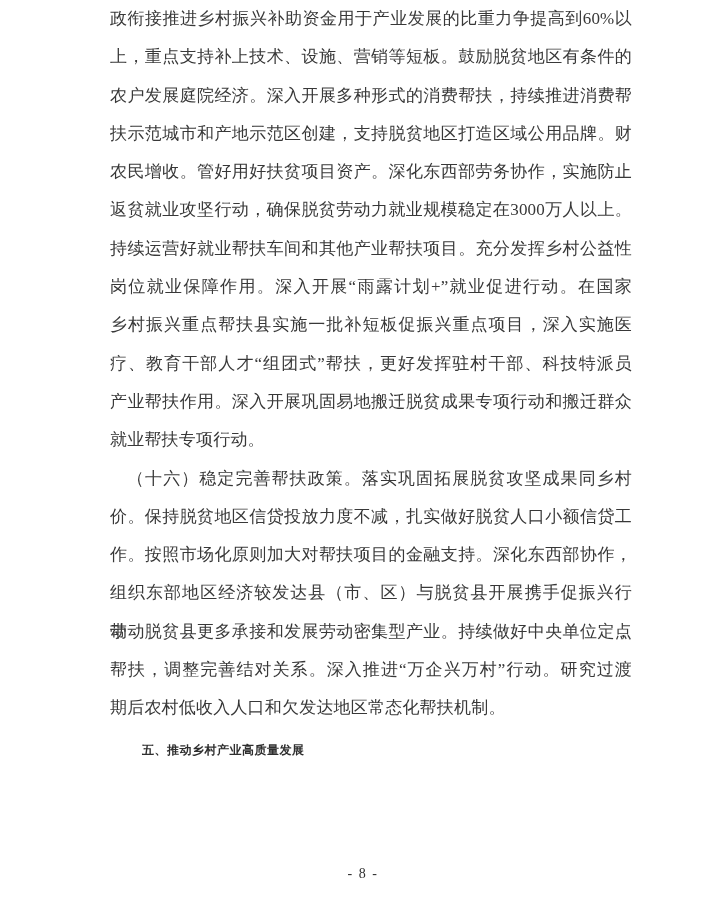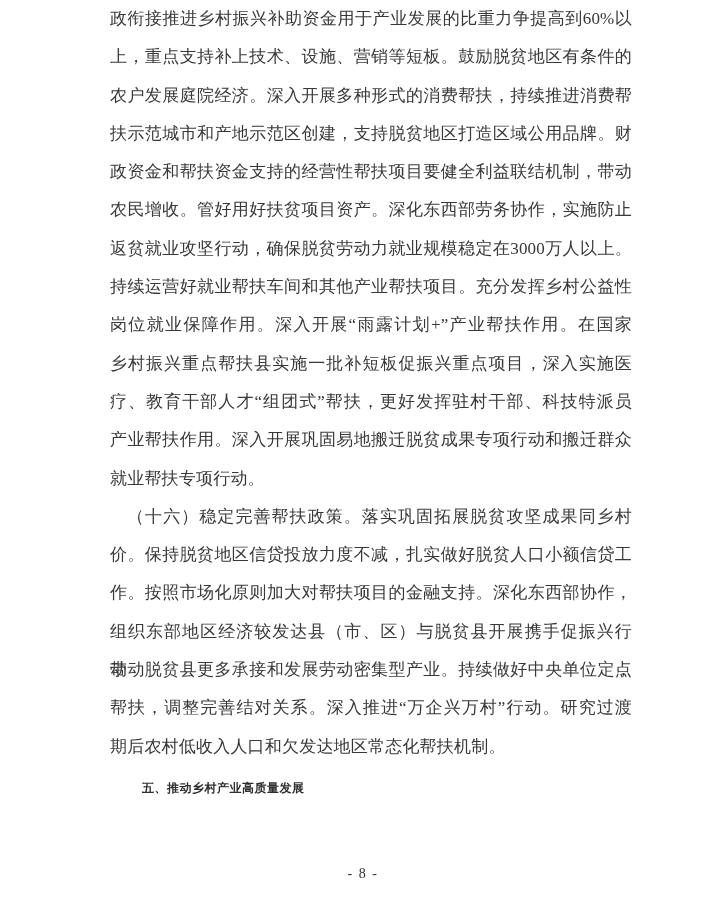--- a/index.html
+++ b/index.html
@@ -49,25 +49,24 @@
 </head>
 <body>
 
 <div class="page">
   <div class="content">
       <div class="paragraph">
         <div class="line j">政衔接推进乡村振兴补助资金用于产业发展的比重力争提高到60%以</div>
         <div class="line j">上，重点支持补上技术、设施、营销等短板。鼓励脱贫地区有条件的</div>
         <div class="line j">农户发展庭院经济。深入开展多种形式的消费帮扶，持续推进消费帮</div>
         <div class="line j">扶示范城市和产地示范区创建，支持脱贫地区打造区域公用品牌。财</div>
-        <div class="line j">政资金和帮扶资金支持的经营性帮扶项目要健全利益联结机制，带动</div>
         <div class="line j">农民增收。管好用好扶贫项目资产。深化东西部劳务协作，实施防止</div>
         <div class="line j">返贫就业攻坚行动，确保脱贫劳动力就业规模稳定在3000万人以上。</div>
         <div class="line j">持续运营好就业帮扶车间和其他产业帮扶项目。充分发挥乡村公益性</div>
-        <div class="line j">岗位就业保障作用。深入开展“雨露计划+”产业帮扶作用。在国家</div>
+        <div class="line j">岗位就业保障作用。深入开展“雨露计划+”就业促进行动。在国家</div>
         <div class="line j">乡村振兴重点帮扶县实施一批补短板促振兴重点项目，深入实施医</div>
         <div class="line j">疗、教育干部人才“组团式”帮扶，更好发挥驻村干部、科技特派员</div>
         <div class="line j">产业帮扶作用。深入开展巩固易地搬迁脱贫成果专项行动和搬迁群众</div>
         <div class="line l">就业帮扶专项行动。</div>
       </div>
       <div class="paragraph">
         <div class="line j indent-body">（十六）稳定完善帮扶政策。落实巩固拓展脱贫攻坚成果同乡村</div>
         <div class="line j">价。保持脱贫地区信贷投放力度不减，扎实做好脱贫人口小额信贷工</div>
         <div class="line j">作。按照市场化原则加大对帮扶项目的金融支持。深化东西部协作，</div>
         <div class="line j">组织东部地区经济较发达县（市、区）与脱贫县开展携手促振兴行动，</div>

